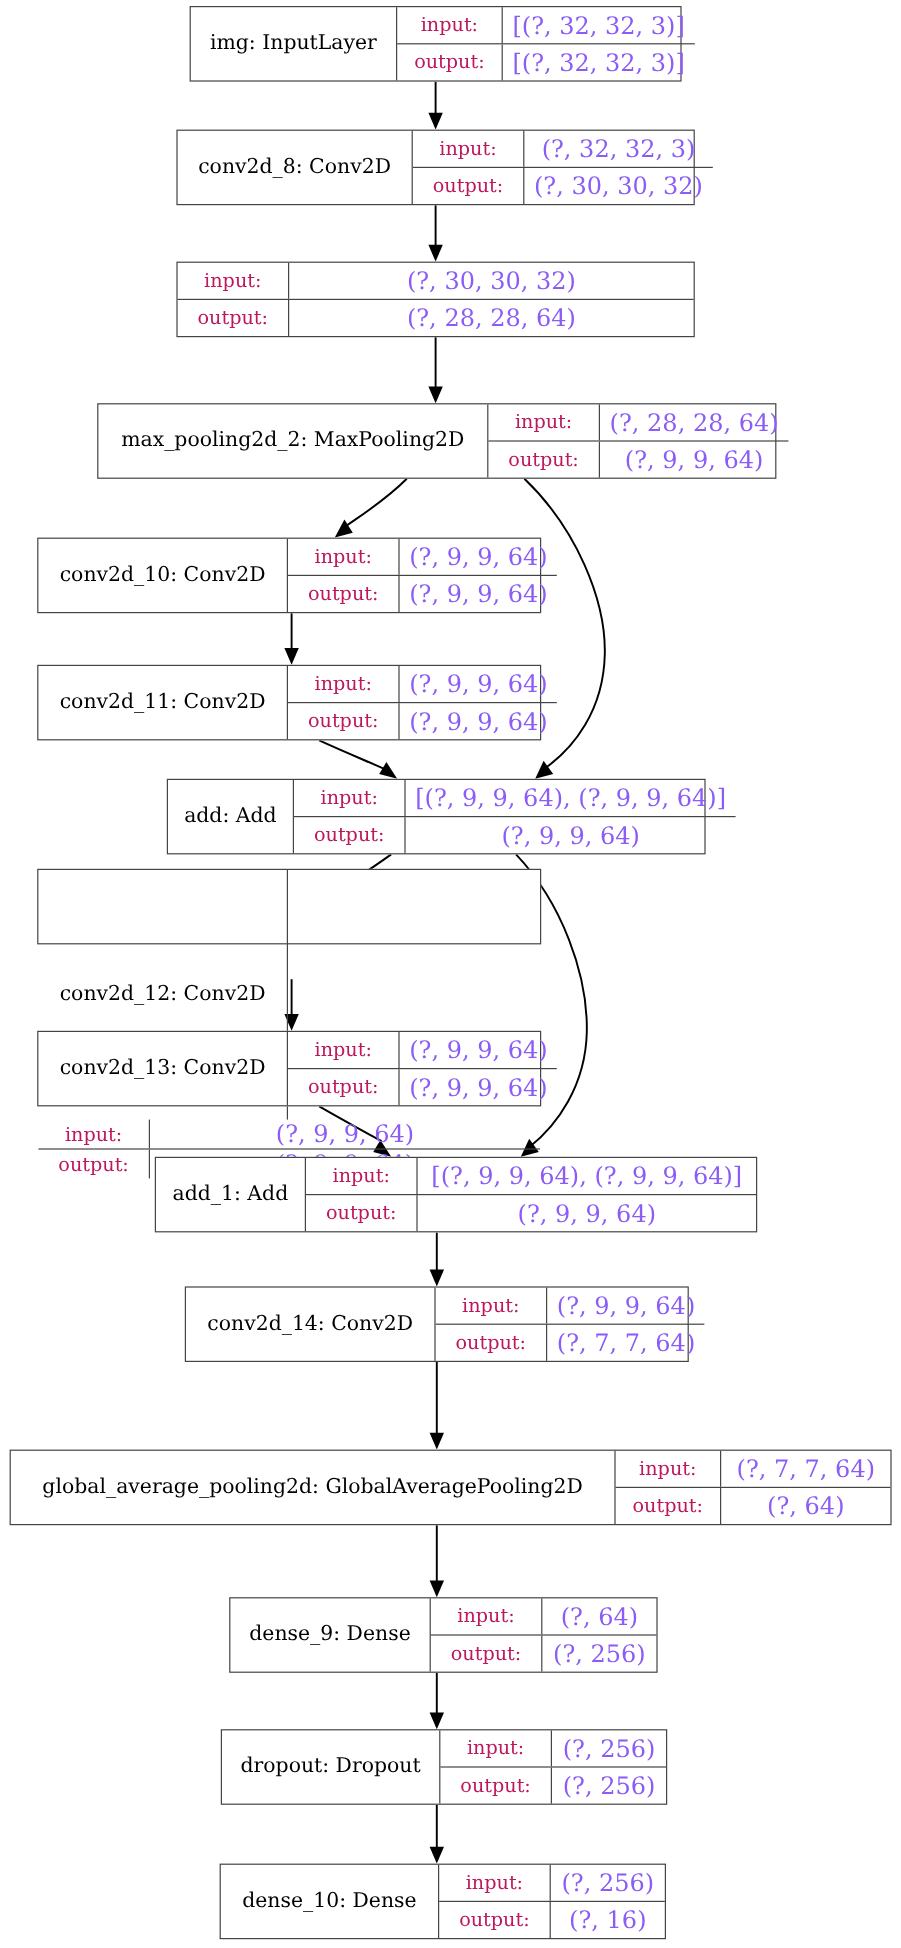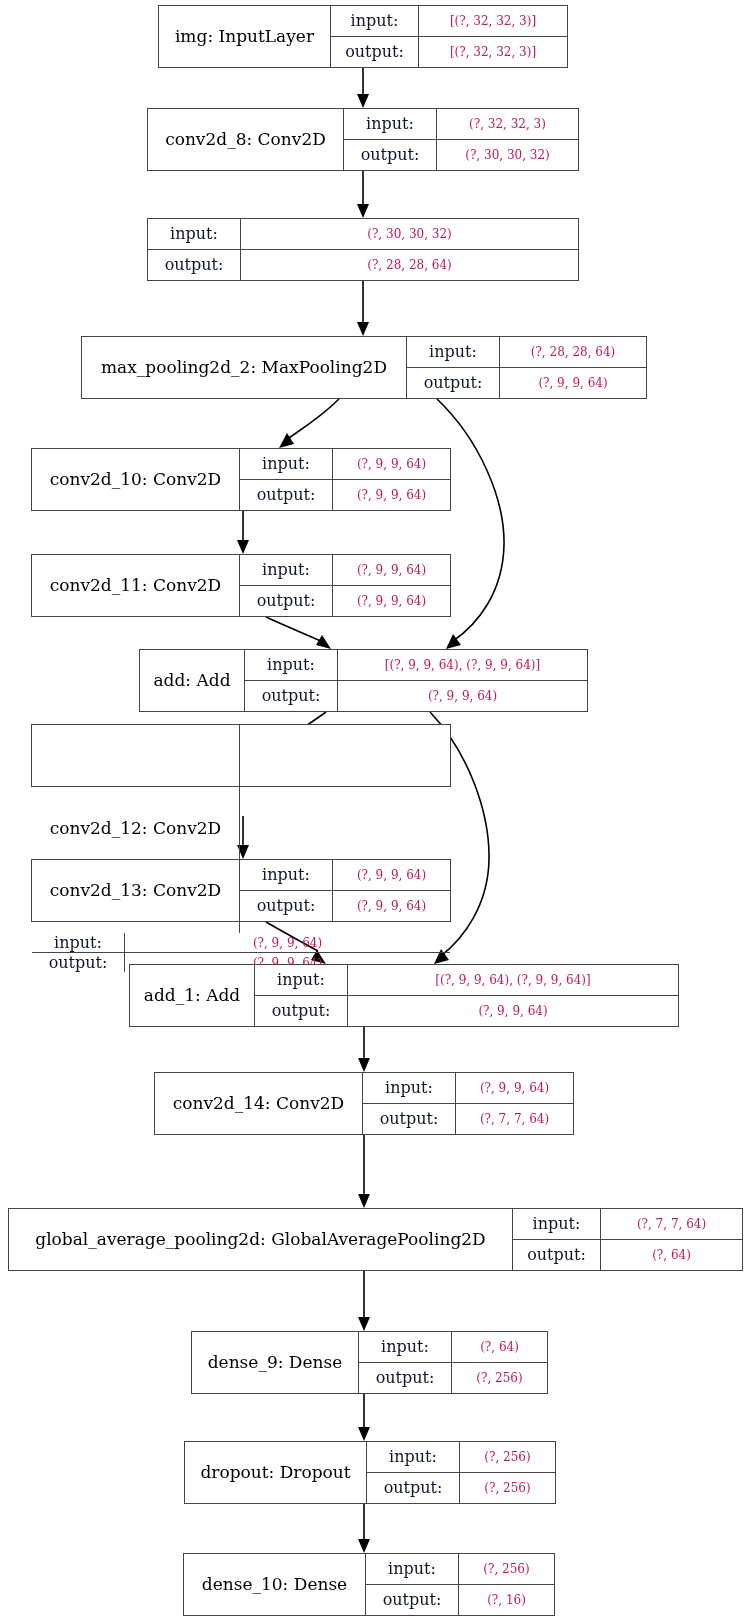--- a/index.html
+++ b/index.html
@@ -59,32 +59,32 @@
   }
   .io-label {
     box-sizing: border-box;
     display: flex;
     align-items: center;
     justify-content: center;
     padding: 0 8px;
     border-right: 1.4px solid #444444;
     white-space: nowrap;
     font-size: 16px;
-    color: #0f172a;
+    color: #be185d;
   }
   .io-val {
     box-sizing: border-box;
     display: flex;
     align-items: center;
     justify-content: center;
     flex: 1 1 auto;
     padding: 0 8px;
     white-space: nowrap;
-    font-size: 12px;
-    color: #be185d;
+    font-size: 20px;
+    color: #8b5cf6;
   }
   svg.edges {
     position: absolute;
     left: 0; top: 0;
     width: 751px; height: 1623px;
     z-index: 1;
     pointer-events: none;
   }
   svg.edges path, svg.edges line {
     stroke: #000000;
@@ -270,21 +270,21 @@
         <div class="io-label" style="width: 93px; flex: 0 0 93px;">input:</div>
         <div class="io-val">(?, 9, 9, 64)</div>
       </div>
       <div class="io-row">
         <div class="io-label" style="width: 93px; flex: 0 0 93px;">output:</div>
         <div class="io-val">(?, 9, 9, 64)</div>
       </div>
     </div>
   </div>
 
-  <div class="node" style="left: 129px; top: 964px; width: 550px; height: 63px;">
+  <div class="node" style="left: 129px; top: 964px; width: 502px; height: 63px;">
     <div class="name-cell" style="width: 125px; flex: 0 0 125px;">add_1: Add</div>
     <div class="io-cell">
       <div class="io-row top">
         <div class="io-label" style="width: 93px; flex: 0 0 93px;">input:</div>
         <div class="io-val">[(?, 9, 9, 64), (?, 9, 9, 64)]</div>
       </div>
       <div class="io-row">
         <div class="io-label" style="width: 93px; flex: 0 0 93px;">output:</div>
         <div class="io-val">(?, 9, 9, 64)</div>
       </div>

